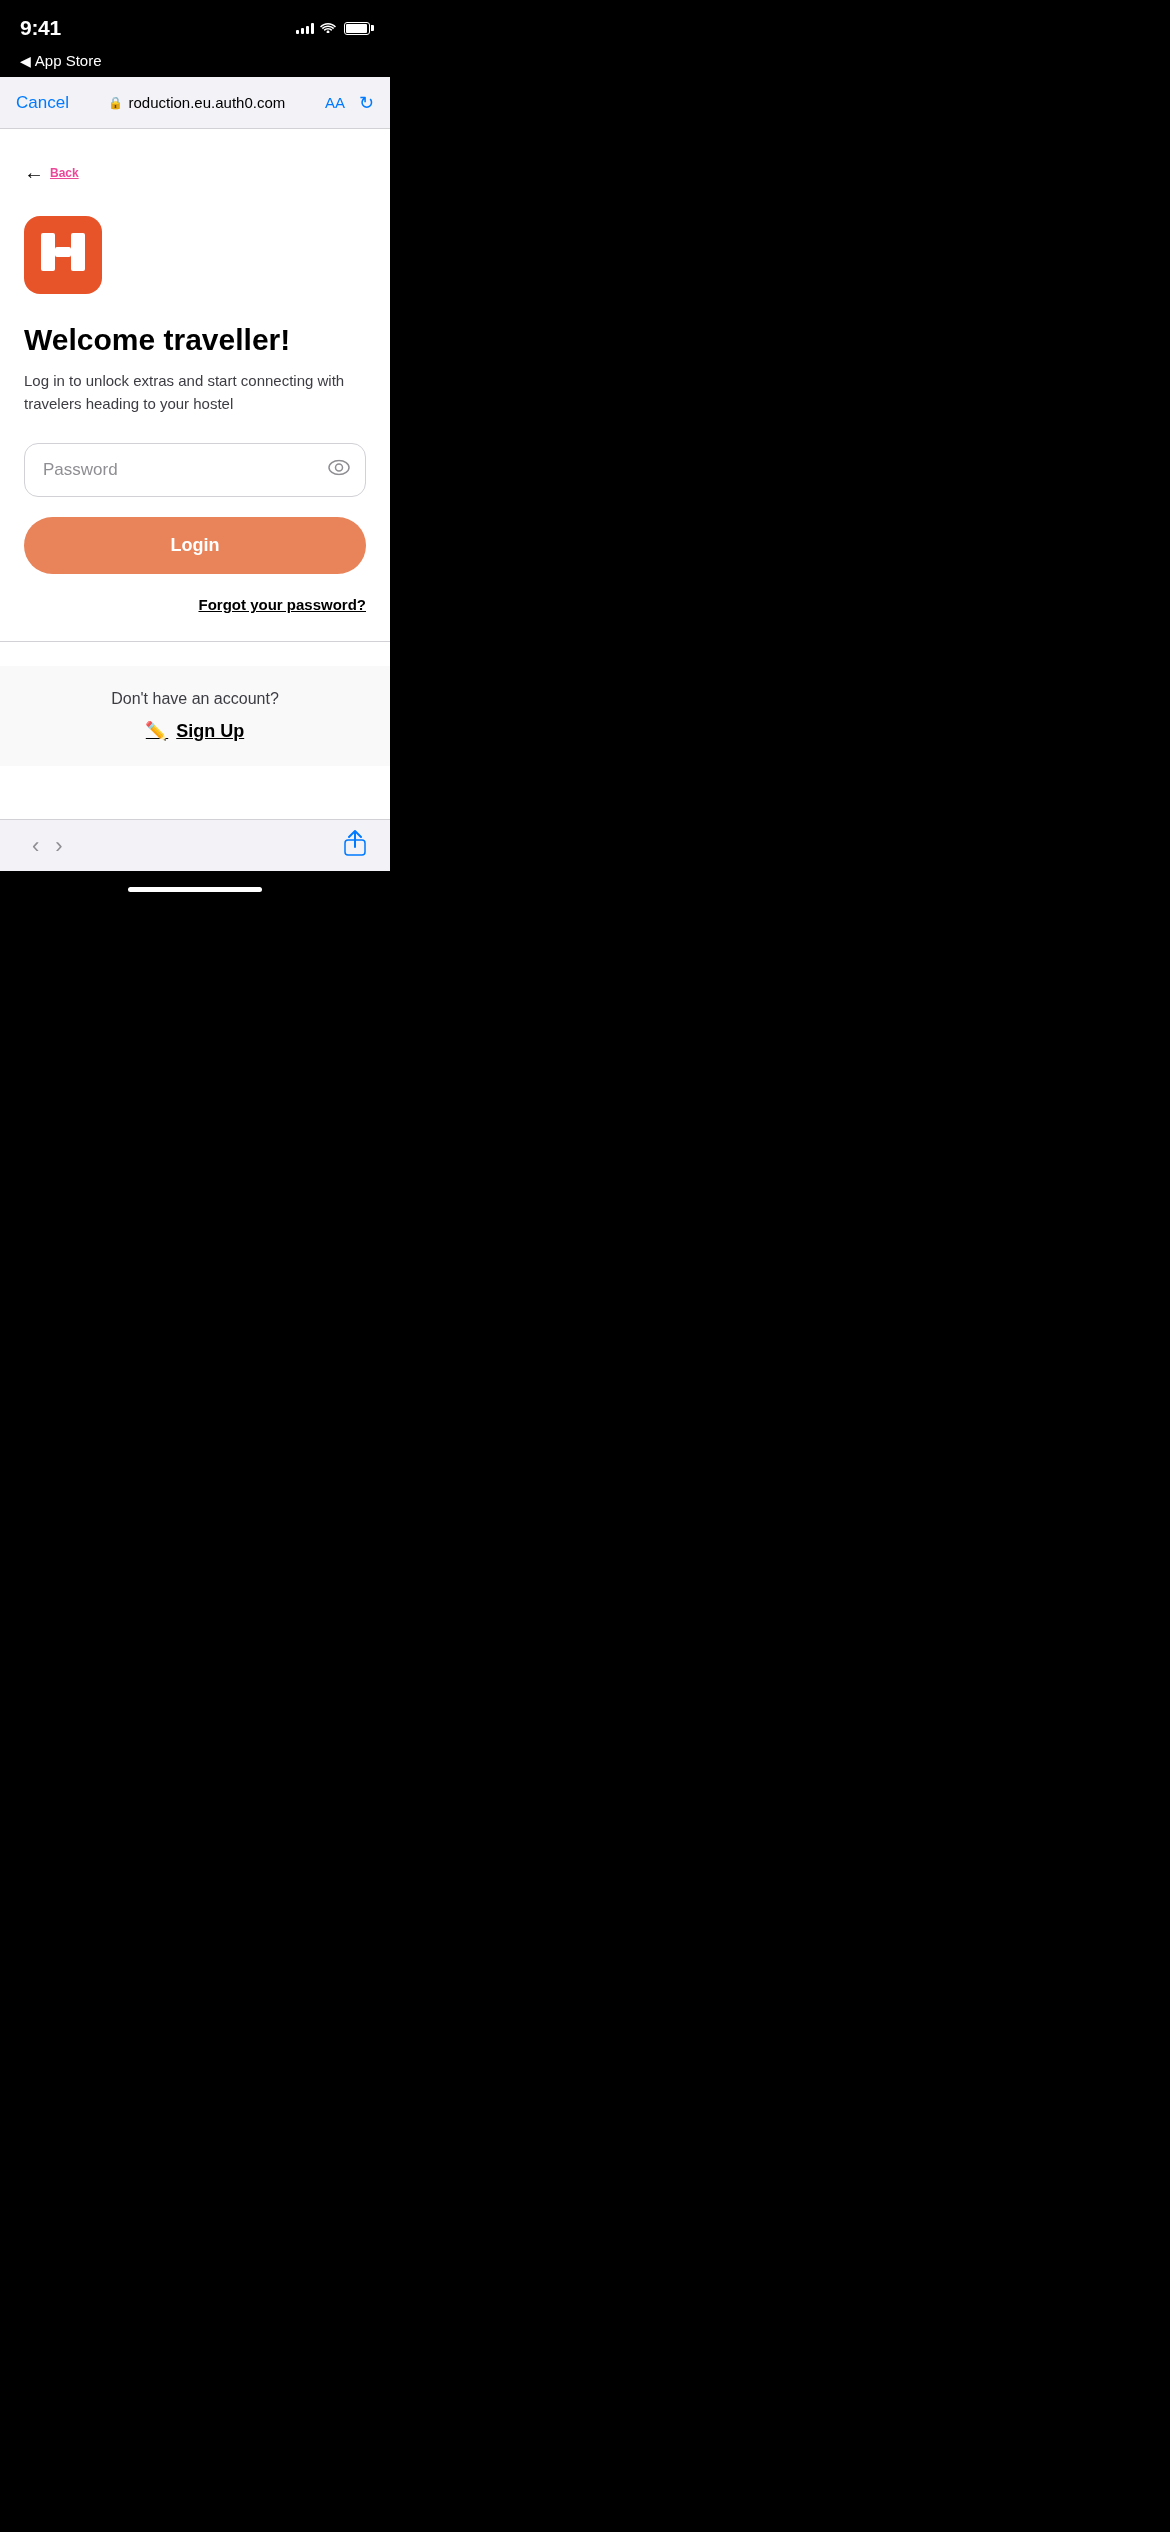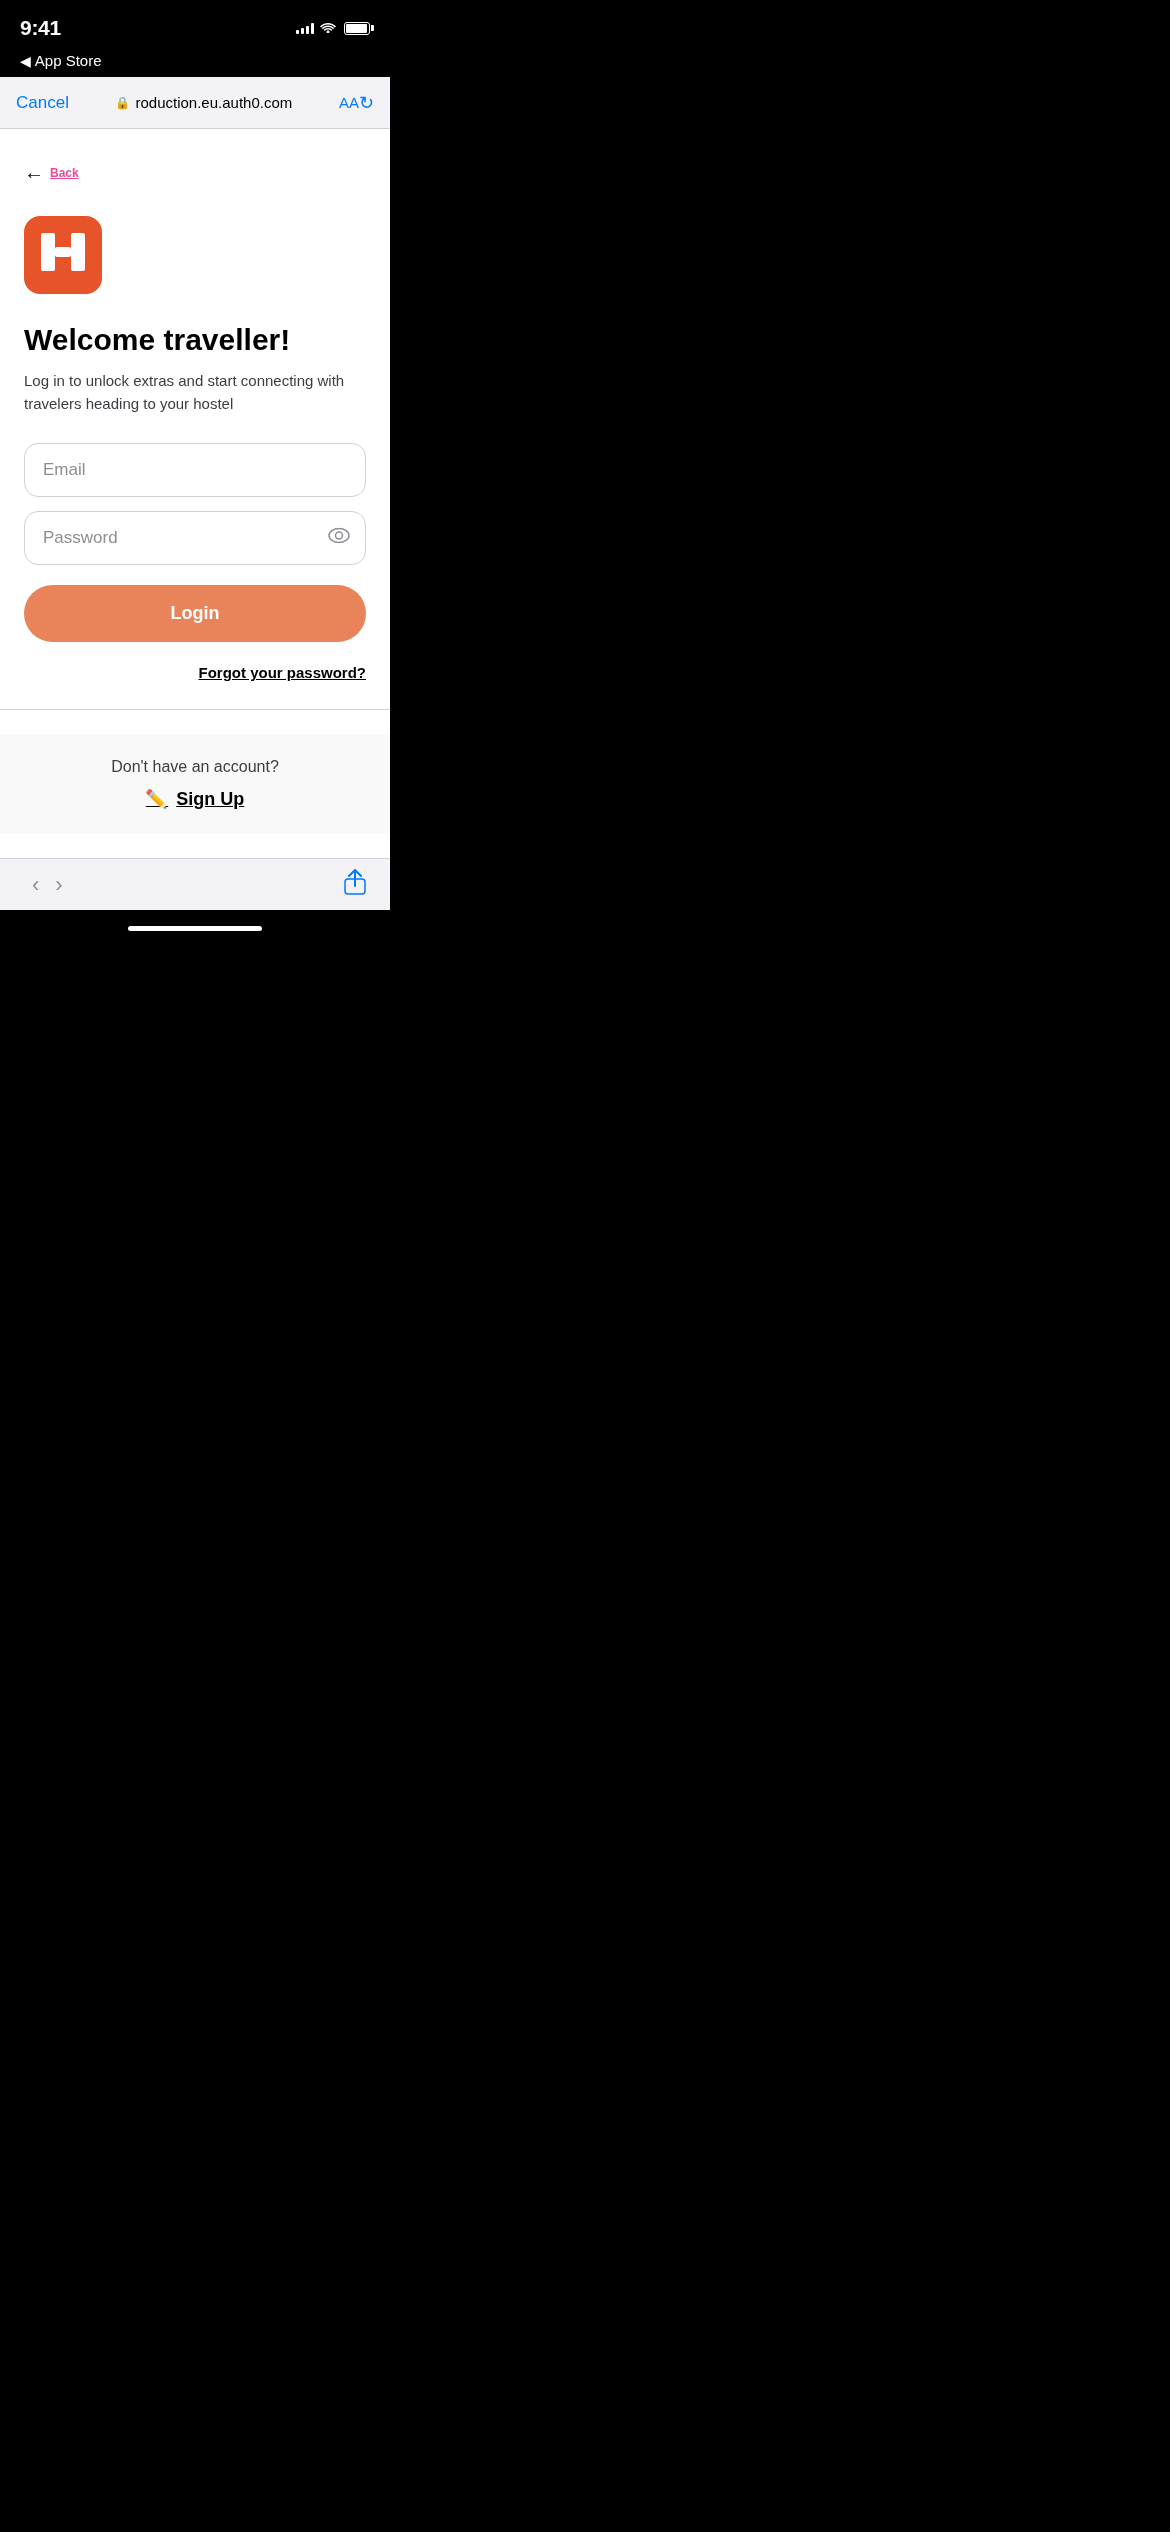--- a/index.html
+++ b/index.html
@@ -120,20 +120,21 @@
 
     .browser-url-text {
       font-size: 15px;
       color: #000;
       font-weight: 400;
     }
 
     .browser-actions {
       display: flex;
       align-items: center;
+      gap: 14px;
     }
 
     .browser-aa {
       color: #007aff;
       font-size: 15px;
       font-weight: 400;
     }
 
     .browser-refresh {
       color: #007aff;
@@ -428,21 +429,20 @@
         <rect x="32" y="2" width="14" height="38" rx="2" fill="white"></rect>
         <rect x="16" y="16" width="16" height="10" rx="2" fill="white"></rect>
       </svg>
     </span>
   </div>
 
   <h1 class="welcome-title">Welcome traveller!</h1>
 
   <p class="welcome-subtitle">Log in to unlock extras and start connecting with travelers heading to your hostel</p>
 
-  <input type="email" class="form-field" placeholder="Email" style="">
 
   <div class="password-wrapper">
     <input type="password" class="form-field" placeholder="Password" style="">
     <span class="eye-icon">
       <svg width="22" height="16" viewBox="0 0 22 16" fill="none">
         <ellipse cx="11" cy="8" rx="10" ry="7" stroke="#8e8e93" stroke-width="1.5"></ellipse>
         <circle cx="11" cy="8" r="3.5" stroke="#8e8e93" stroke-width="1.5"></circle>
       </svg>
     </span>
   </div>

